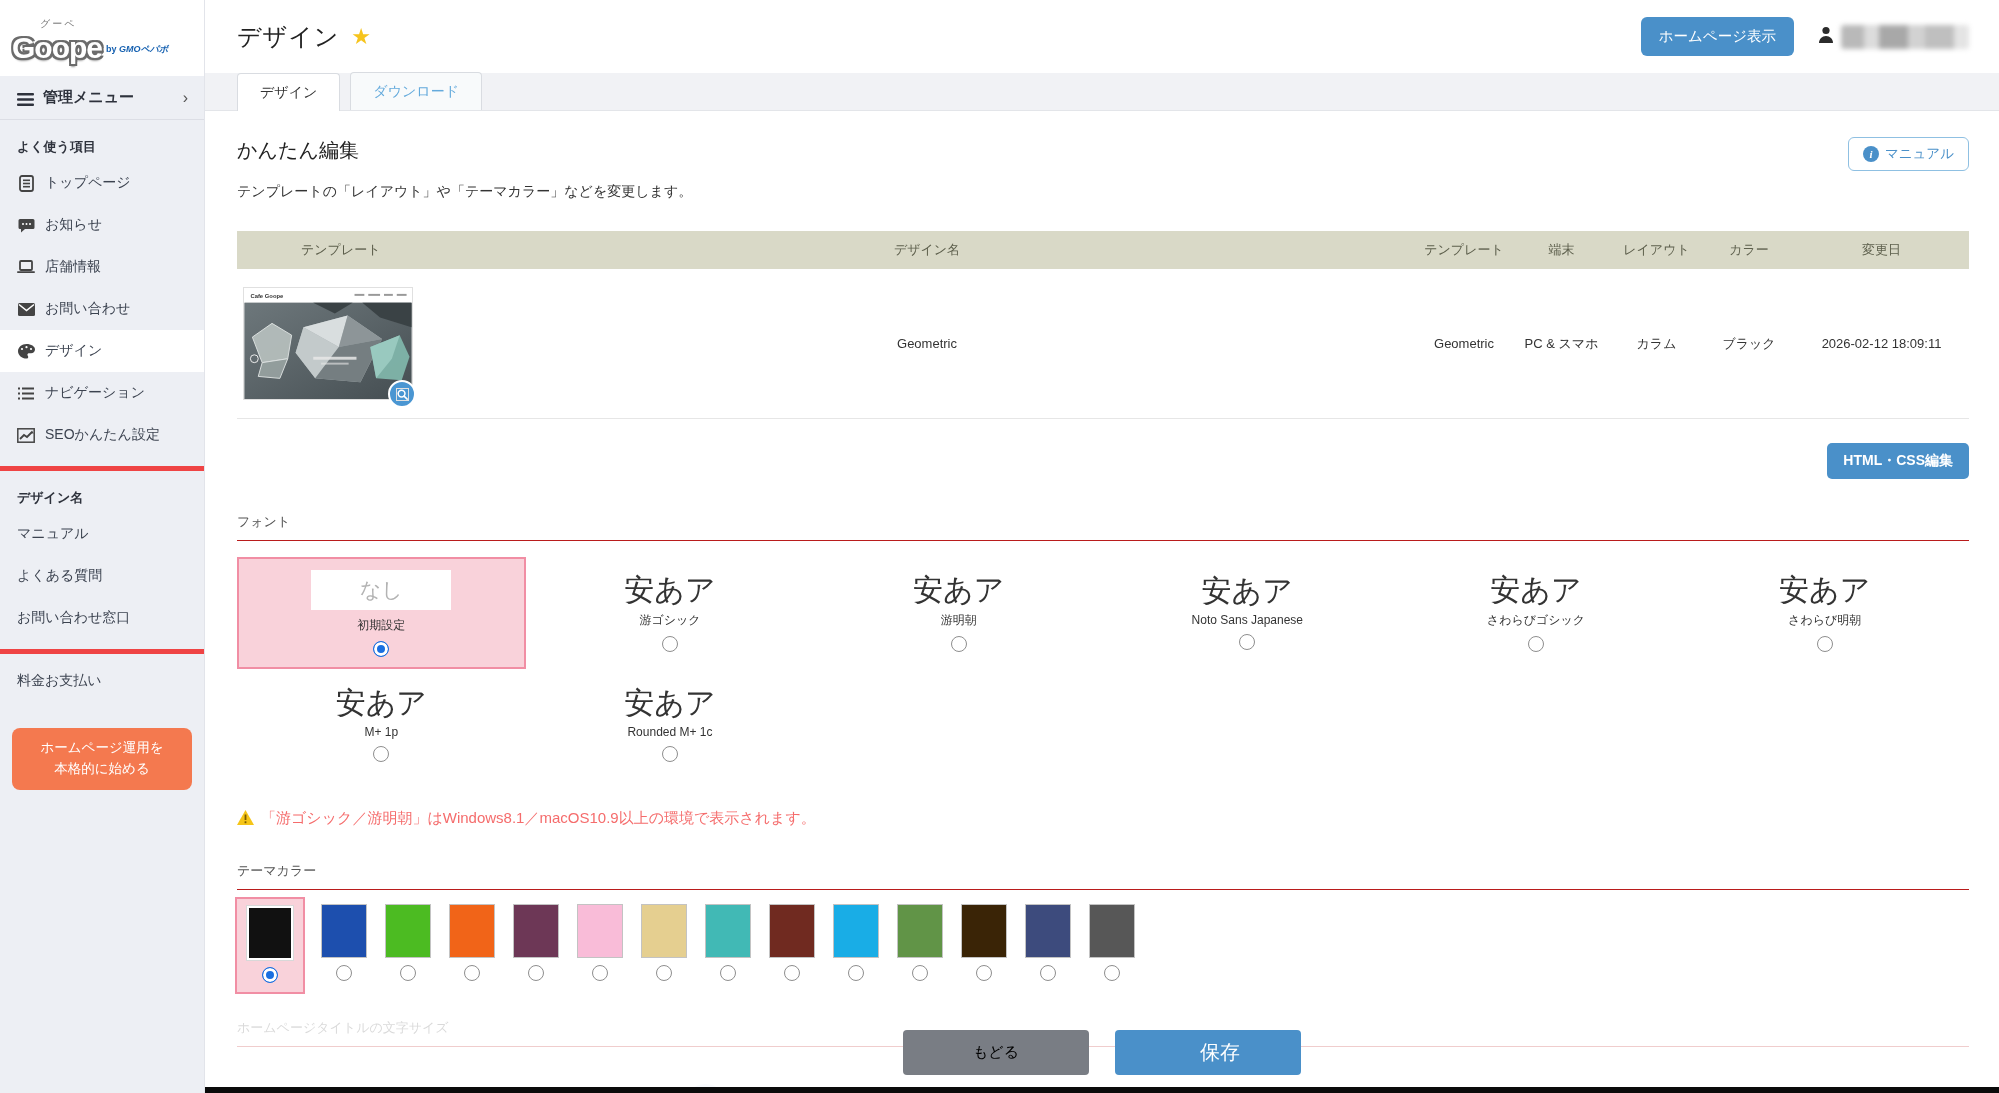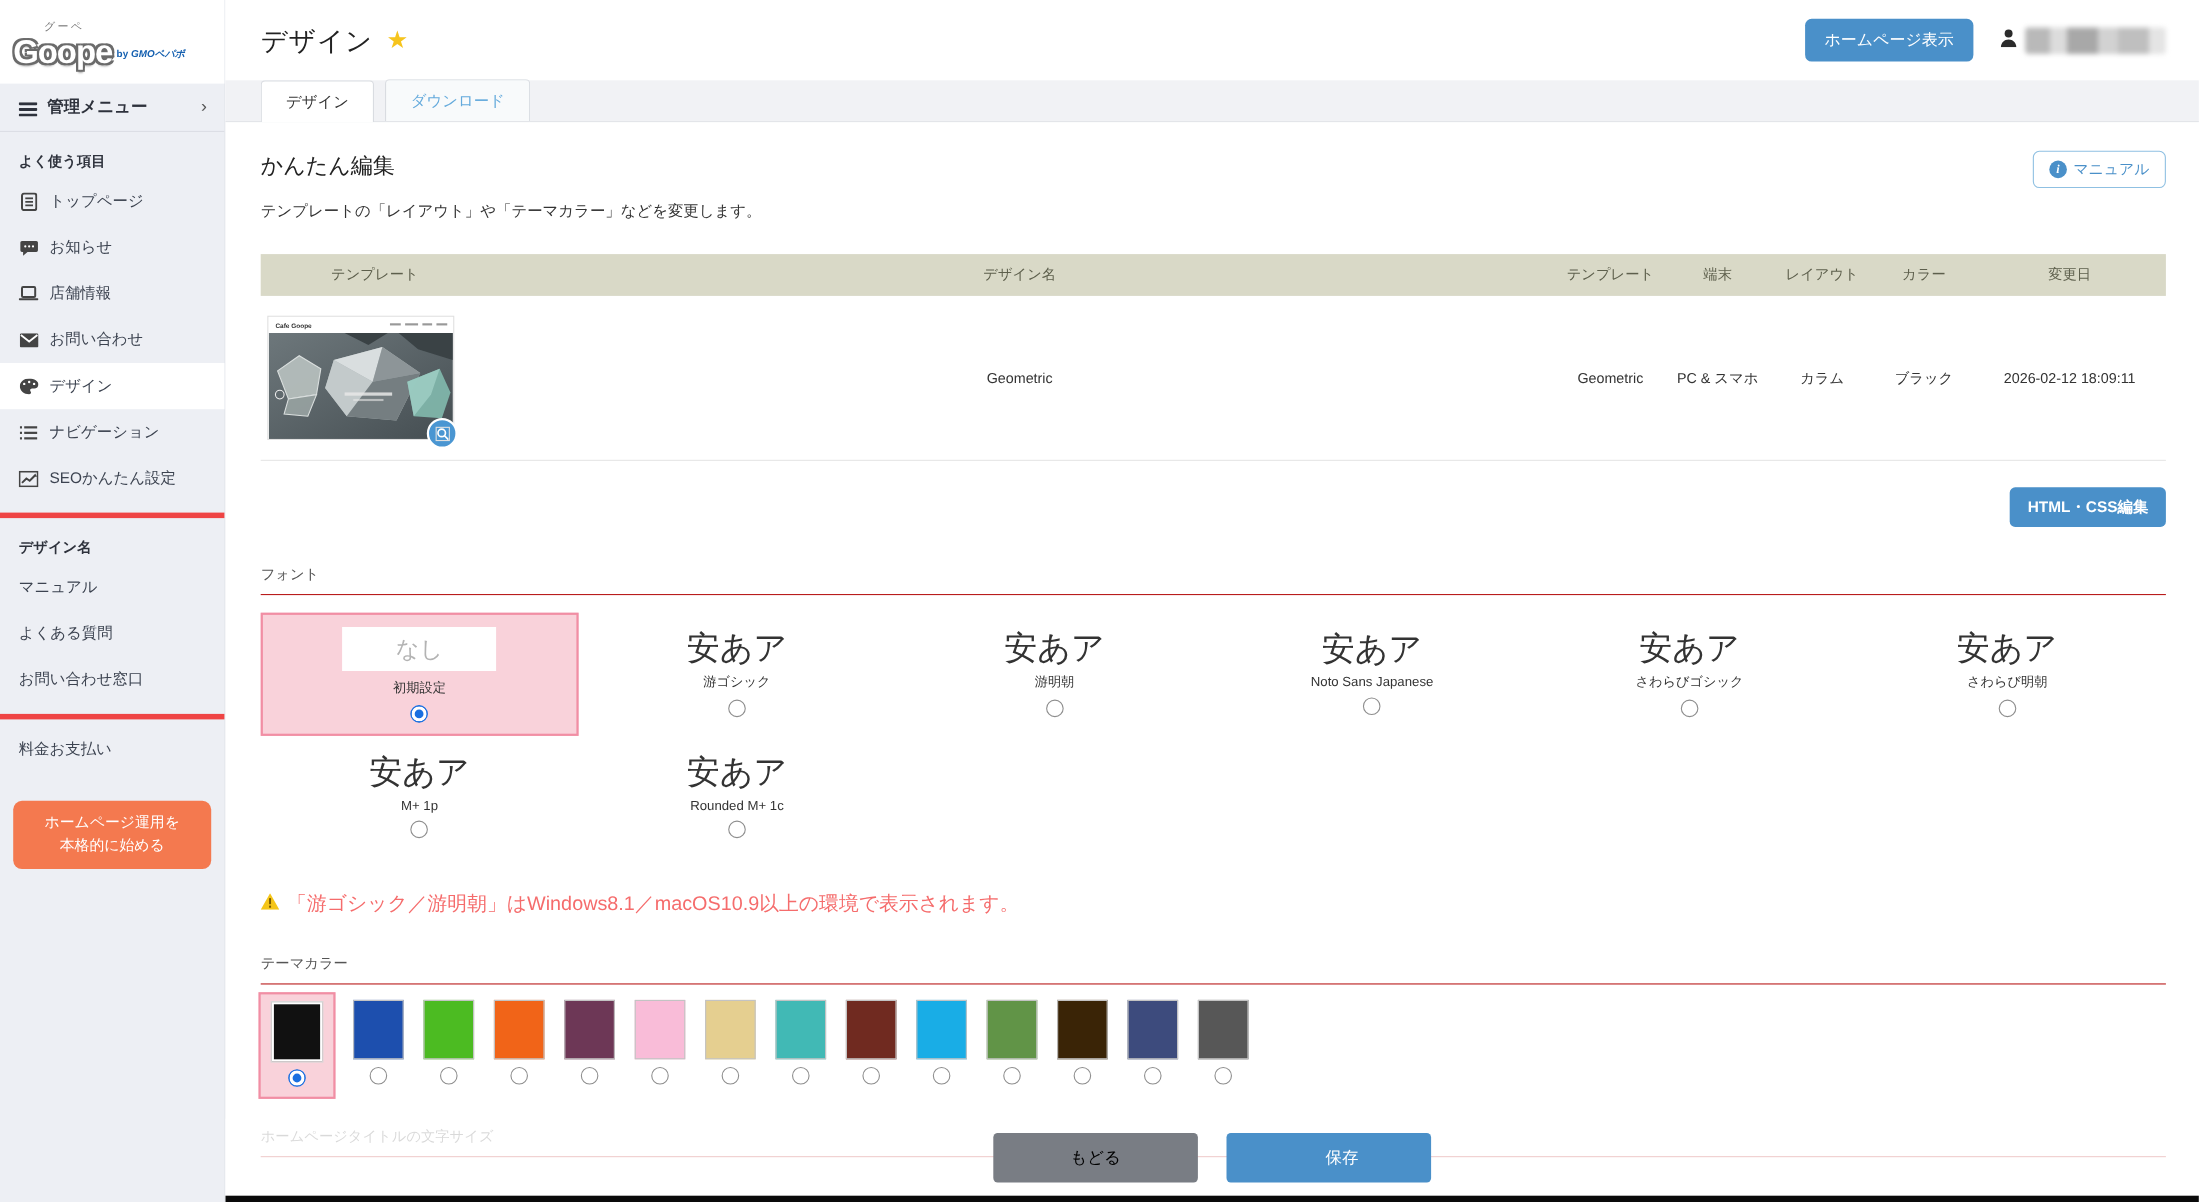--- a/index.html
+++ b/index.html
@@ -75,37 +75,37 @@
   .font-grid { display:grid; grid-template-columns:repeat(6,1fr); margin-top:16px; }
   .font-cell { height:112px; display:flex; flex-direction:column; align-items:center; justify-content:center; gap:7px; cursor:pointer; }
   .font-cell.selected { background:#f9d2da; border:2px solid #f18ea4; }
   .font-preview { font-size:30px; color:#333; line-height:1; }
   .font-preview.serif { font-family:"Liberation Serif","DejaVu Serif",serif; }
   .none-box { background:#fff; width:140px; height:40px; display:flex; align-items:center; justify-content:center; font-size:21px; color:#b3b3b3; }
   .font-name { font-size:12px; color:#333; }
   .radio { width:16px; height:16px; border-radius:50%; border:1px solid #8e8e8e; background:#fff; display:inline-block; cursor:pointer; }
   .radio.checked { border:1.5px solid #1a6fe0; background:#1a6fe0; box-shadow:inset 0 0 0 3px #fff; }
 
-  .warn-row { margin-top:28px; display:flex; align-items:center; gap:7px; font-size:18px; color:#f56c6c; }
+  .warn-row { margin-top:28px; display:flex; align-items:center; gap:7px; font-size:15px; color:#f56c6c; }
 
   
   .swatch-row { display:flex; gap:18px; margin-top:14px; align-items:flex-start; }
   .swatch-item { display:flex; flex-direction:column; align-items:center; gap:7px; cursor:pointer; }
   .swatch-item.selected { background:#f9d2da; border:2px solid #f18ea4; padding:7px 10px 9px; margin:-7px -2px -9px; }
   .swatch { width:46px; height:54px; border:1px solid #c3c3c3; }
   .swatch-item.selected .swatch { border:2px solid #fff; outline:1px solid #d8d8d8; }
 
   
   .slider-zone { position:relative; margin-top:30px; height:60px; }
   .slider-handle { position:absolute; top:7px; width:45px; height:45px; border-radius:50%; background:radial-gradient(circle at 50% 40%, #e9f0fb, #d9e6f7); cursor:grab; }
 
   
   .footer-bar { position:absolute; left:0; right:0; bottom:6px; height:70px; background:rgba(255,255,255,.78); display:flex; align-items:center; justify-content:center; gap:26px; z-index:5; }
   .btn-back { width:186px; height:45px; background:#797d84; color:#000000; border:none; border-radius:4px; font-size:15px; cursor:pointer; font-family:inherit; }
-  .btn-save { width:186px; height:45px; background:#4a90c9; color:#fff; border:none; border-radius:4px; font-size:15px; cursor:pointer; font-family:inherit;padding-left:24px; }
+  .btn-save { width:186px; height:45px; background:#4a90c9; color:#fff; border:none; border-radius:4px; font-size:20px; cursor:pointer; font-family:inherit;padding-left:24px; }
   .bottom-black { position:absolute; left:0; right:0; bottom:0; height:6px; background:#0a0a0a; z-index:6; }
 </style>
 </head>
 <body>
 
 <aside class="sidebar">
   <div class="logo-box">
     <div class="logo-main">
       <div class="logo-kana">グーペ</div>
       <div class="logo-word">Goope</div>

